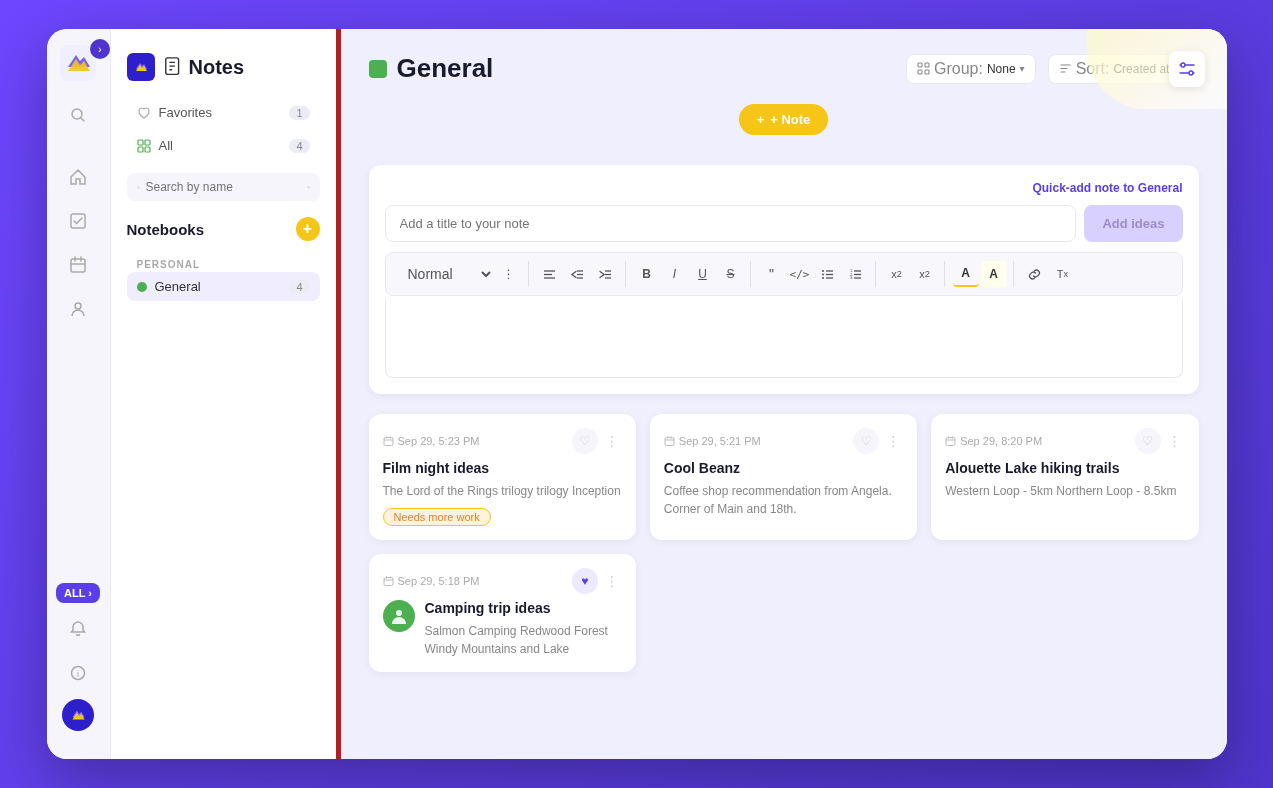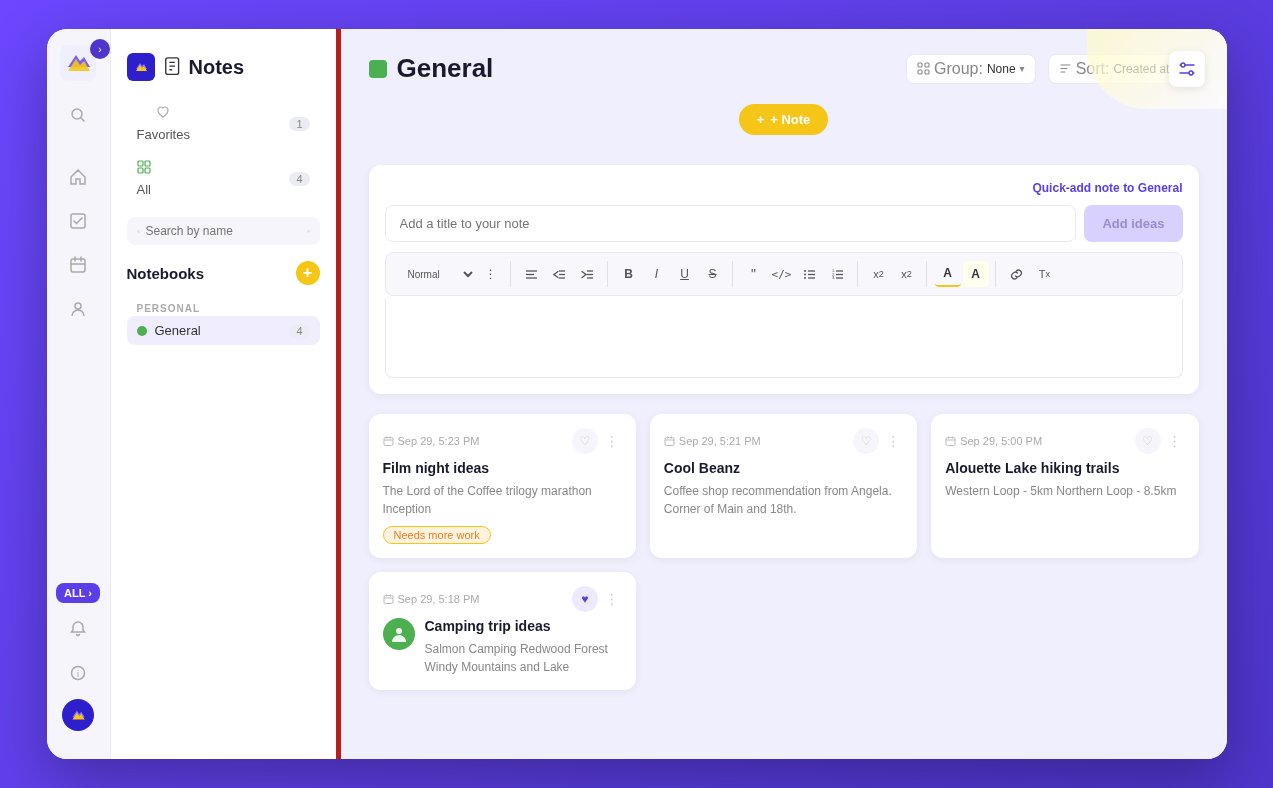--- a/index.html
+++ b/index.html
@@ -172,21 +172,20 @@
       padding: 8px 10px;
       border-radius: 8px;
       cursor: pointer;
       color: #555;
       font-size: 13px;
     }
     .sidebar-item-left {
       display: flex;
       align-items: center;
       gap: 8px;
-      flex-direction: column;
     }
     .badge {
       background: #ececf5;
       color: #888;
       border-radius: 10px;
       padding: 1px 7px;
       font-size: 11px;
     }
 
     .search-row {
@@ -410,21 +409,21 @@
       justify-content: center;
       cursor: pointer;
       font-size: 12px;
       color: #555;
     }
     .tb-select {
       background: transparent;
       border: none;
       border-radius: 4px;
       padding: 2px 6px;
-      font-size: 10px;
+      font-size: 14px;
       color: #555;
       cursor: pointer;
     }
     .editor-area {
       min-height: 80px;
       background: #fff;
       border: 1px solid #e8e8f0;
       border-top: none;
       border-radius: 0 0 8px 8px;
       padding: 10px 12px;
@@ -852,21 +851,21 @@
               <line x1="7.5" y1="0.5" x2="7.5" y2="2.5" stroke="#bbb" stroke-width="1"></line>
             </svg>
             <span>Sep 29, 5:23 PM</span>
           </div>
           <div class="note-actions">
             <div class="heart-btn">♡</div>
             <div class="more-btn">⋮</div>
           </div>
         </div>
         <div class="note-title">Film night ideas</div>
-        <div class="note-body">The Lord of the Coffee trilogy marathon Inception</div>
+        <div class="note-body">The Lord of the Rings trilogy trilogy Inception</div>
         <span class="note-tag">Needs more work</span>
       </div>
 
       <div class="note-card">
         <div class="note-card-header">
           <div class="note-date">
             <svg width="11" height="11" viewBox="0 0 11 11" fill="none">
               <rect x="1" y="1.5" width="9" height="8" rx="1.5" stroke="#bbb" stroke-width="1"></rect>
               <line x1="1" y1="4" x2="10" y2="4" stroke="#bbb" stroke-width="1"></line>
               <line x1="3.5" y1="0.5" x2="3.5" y2="2.5" stroke="#bbb" stroke-width="1"></line>
@@ -885,21 +884,21 @@
 
       <div class="note-card">
         <div class="note-card-header">
           <div class="note-date">
             <svg width="11" height="11" viewBox="0 0 11 11" fill="none">
               <rect x="1" y="1.5" width="9" height="8" rx="1.5" stroke="#bbb" stroke-width="1"></rect>
               <line x1="1" y1="4" x2="10" y2="4" stroke="#bbb" stroke-width="1"></line>
               <line x1="3.5" y1="0.5" x2="3.5" y2="2.5" stroke="#bbb" stroke-width="1"></line>
               <line x1="7.5" y1="0.5" x2="7.5" y2="2.5" stroke="#bbb" stroke-width="1"></line>
             </svg>
-            <span>Sep 29, 5:00 PM</span>
+            <span>Sep 29, 8:20 PM</span>
           </div>
           <div class="note-actions">
             <div class="heart-btn">♡</div>
             <div class="more-btn">⋮</div>
           </div>
         </div>
         <div class="note-title">Alouette Lake hiking trails</div>
         <div class="note-body">Western Loop - 5km Northern Loop - 8.5km</div>
       </div>
 

